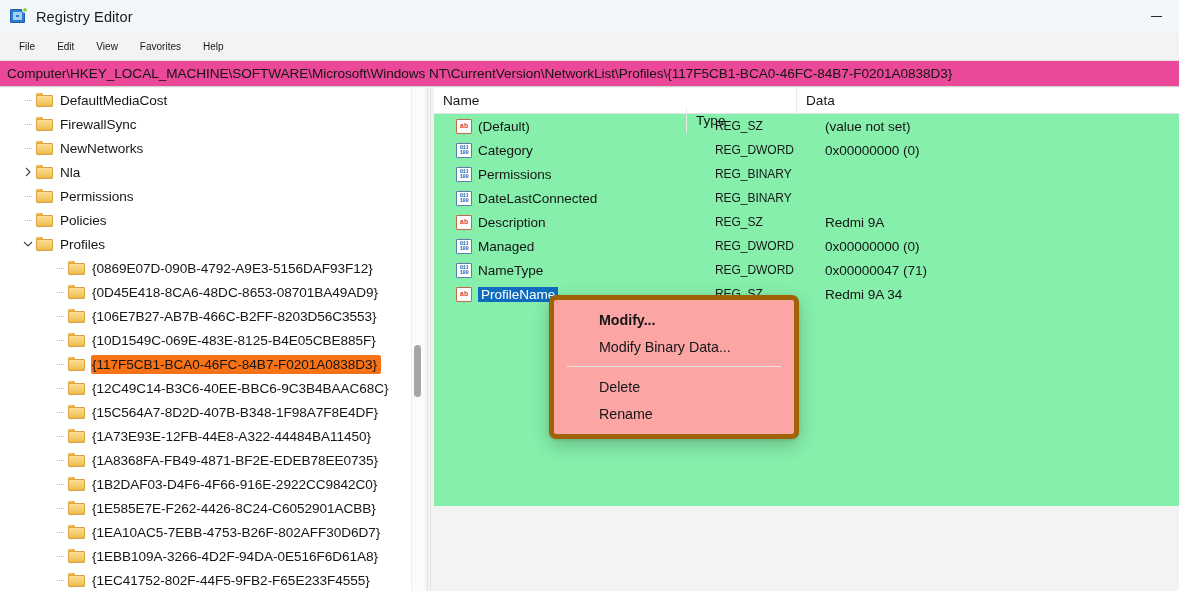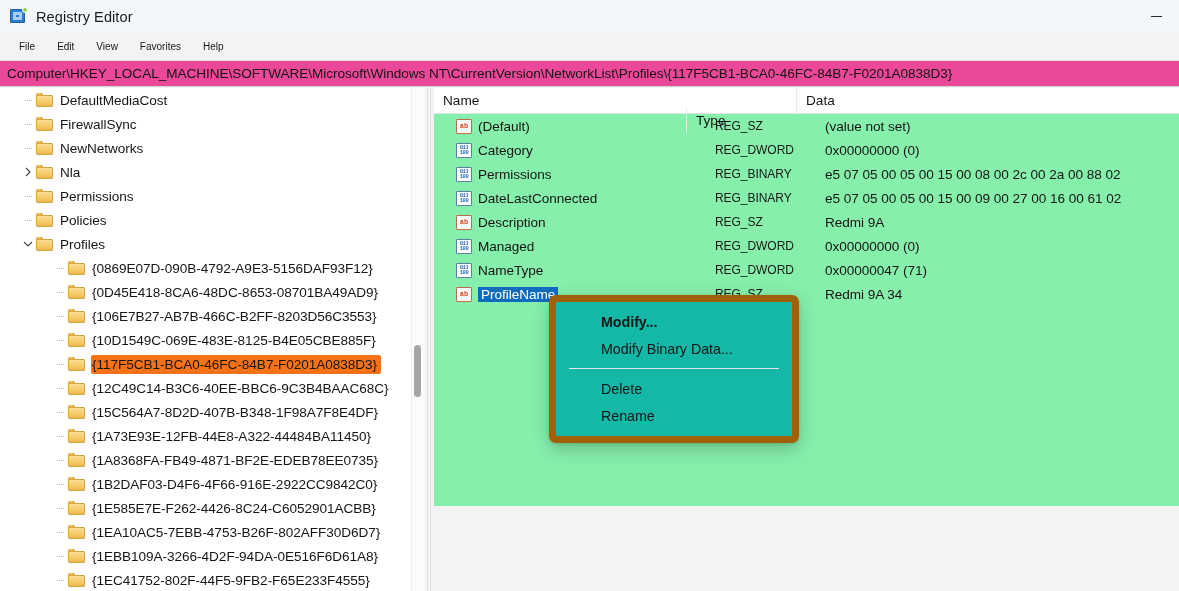--- a/index.html
+++ b/index.html
@@ -233,22 +233,22 @@
   .val-data {
     flex: 1;
     font-size: 13.6px; color: #161616;
     letter-spacing: -.05px;
   }
 
   
   .ctxmenu {
     position: absolute; left: 549px; top: 295px;
     width: 250px;
-    background: #14b8a6;
-    border: 7px solid #a16207;
+    background: #fca5a5;
+    border: 5px solid #a16207;
     border-radius: 7px;
     box-shadow: 0 6px 18px rgba(0,0,0,.22), 0 1px 3px rgba(0,0,0,.12);
     padding: 6px 0 7px 0;
     z-index: 50;
   }
   .ctx-item {
     height: 27px;
     display: flex; align-items: center;
     padding-left: 45px;
     font-size: 14.3px; color: #161616;
@@ -559,32 +559,30 @@
         </div>
         <div class="val-row">
           <div class="val-icon bin">
             <div class="glyph">
               <span>011</span>
               <span>100</span>
             </div>
           </div>
           <div class="val-name">Permissions</div>
           <div class="val-type">REG_BINARY</div>
-          <div class="val-data">e5 07 05 00 05 00 15 00 08 00 2c 00 2a 00 88 02</div>
         </div>
         <div class="val-row">
           <div class="val-icon bin">
             <div class="glyph">
               <span>011</span>
               <span>100</span>
             </div>
           </div>
           <div class="val-name">DateLastConnected</div>
           <div class="val-type">REG_BINARY</div>
-          <div class="val-data">e5 07 05 00 05 00 15 00 09 00 27 00 16 00 61 02</div>
         </div>
         <div class="val-row">
           <div class="val-icon str">
             <div class="glyph">ab</div>
           </div>
           <div class="val-name">Description</div>
           <div class="val-type">REG_SZ</div>
           <div class="val-data">Redmi 9A</div>
         </div>
         <div class="val-row">

